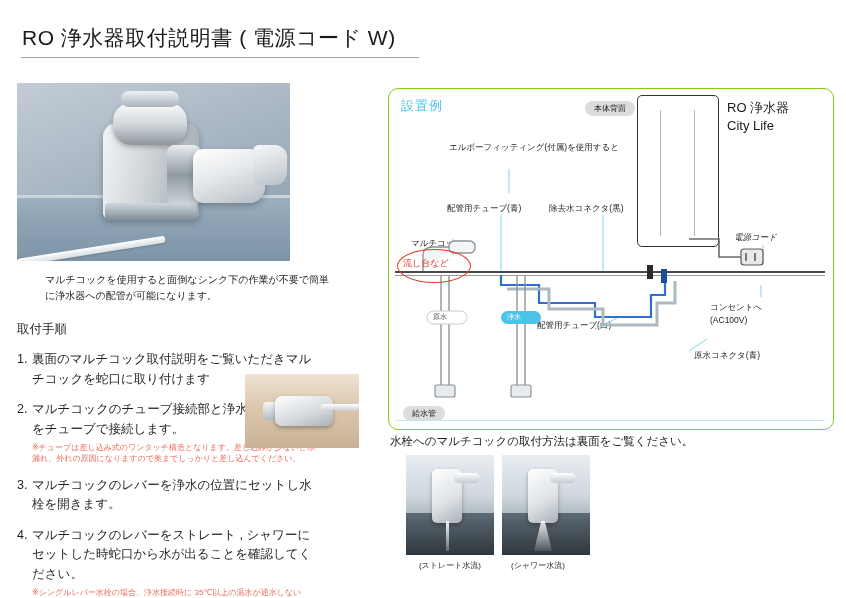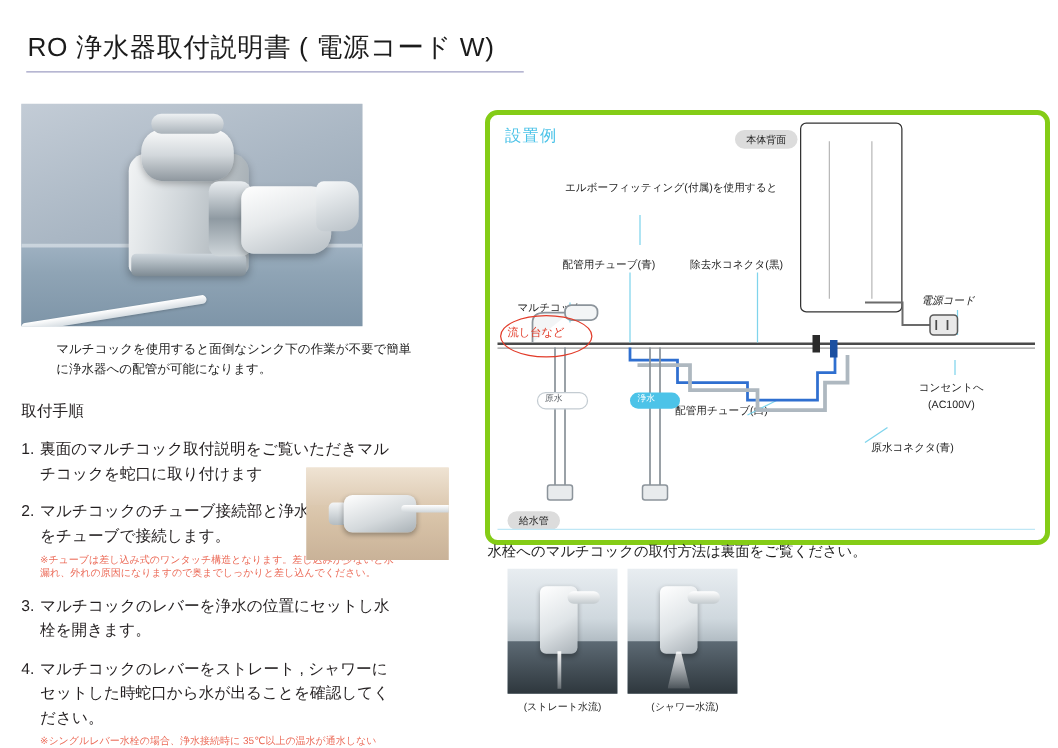--- a/index.html
+++ b/index.html
@@ -181,21 +181,21 @@
     border-radius:3px;
     background:linear-gradient(180deg,#fff,#cfd5d9);
   }
   
   .diagram-panel {
     position: absolute;
     left: 388px;
     top: 88px;
     width: 444px;
     height: 340px;
-    border: 4px solid #84cc16;
+    border: 1px solid #84cc16;
     border-radius: 10px;
     background: #fff;
   }
   .panel-title {
     position: absolute;
     left: 12px;
     top: 8px;
     font-size: 13px;
     color: #4cc3e8;
     letter-spacing: 1px;
@@ -239,21 +239,21 @@
     position: absolute;
     font-size: 8.5px;
     line-height: 1.5;
     color: #1c1c1c;
     white-space: nowrap;
   }
   .co-elbow { left: 60px; top: 52px; }
   .co-bluetube { left: 58px; top: 113px; }
   .co-blackconn { left: 160px; top: 113px; }
   .co-power { left: 345px; top: 142px; font-style: italic; }
-  .co-outlet { left: 343px; top: 212px; text-align: center; }
+  .co-outlet { left: 321px; top: 212px; }
   .co-multicock { left: 22px; top: 148px; }
   .co-whitetube { left: 148px; top: 230px; }
   .co-rawconn { left: 305px; top: 260px; }
   .red-text {
     position: absolute;
     left: 14px; top: 168px;
     font-size: 9px;
     color: #e23c2a;
     white-space: nowrap;
     z-index: 3;
@@ -325,21 +325,21 @@
   .mini-photo.shower .mp-stream {
     width:18px;left:32px;
     background:linear-gradient(180deg,rgba(255,255,255,.85),rgba(255,255,255,.12));
     clip-path: polygon(40% 0, 60% 0, 100% 100%, 0 100%);
   }
   .photo-captions {
     position: absolute;
     left: 406px;
     top: 560px;
     display: flex;
-    gap: 10px;
+    gap: 0;
     font-size: 8px;
     color: #2a2a2a;
   }
   .photo-captions span { width: 88px; text-align: center; }
   svg.overlay { position: absolute; left: 0; top: 0; overflow: visible; }
 </style>
 </head>
 <body>
 
 <div class="page">
@@ -407,20 +407,24 @@
     <div class="panel-title">設置例</div>
 
     <div class="badge-backpanel pill">本体背面</div>
     <div class="badge-supply pill">給水管</div>
 
     <div class="unit-box">
       <div class="inner-l"></div>
       <div class="inner-r"></div>
     </div>
 
+    <div class="unit-name">
+      <div>RO 浄水器</div>
+      <div>City Life</div>
+    </div>
 
     <div class="callout co-elbow">
       <div>エルボーフィッティング(付属)を使用すると</div>
     </div>
     <div class="callout co-bluetube">配管用チューブ(青)</div>
     <div class="callout co-blackconn">除去水コネクタ(黒)</div>
     <div class="callout co-power">電源コード</div>
     <div class="callout co-outlet">
       <div>コンセントへ</div>
       <div>(AC100V)</div>

